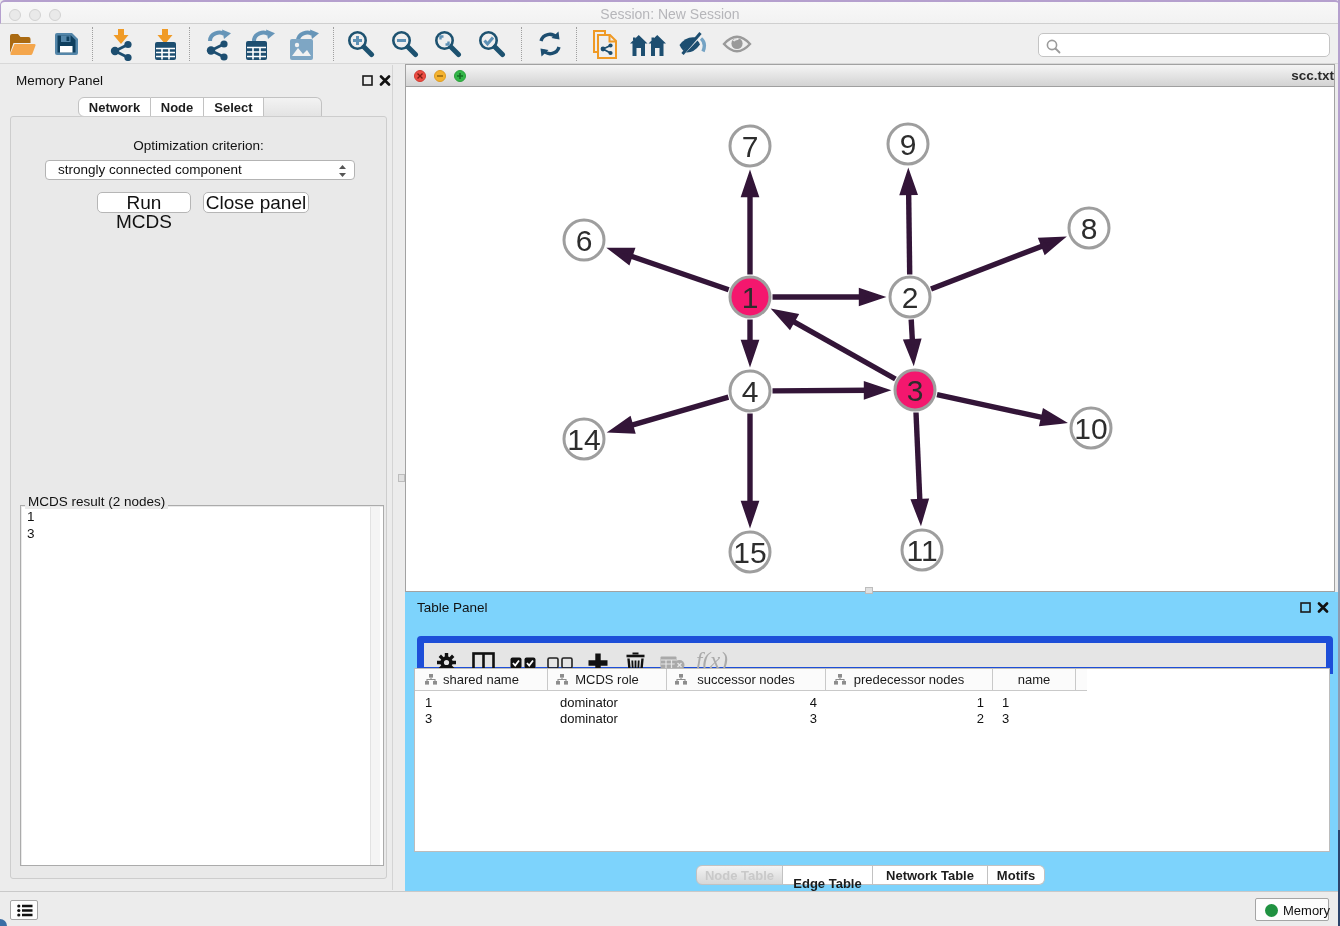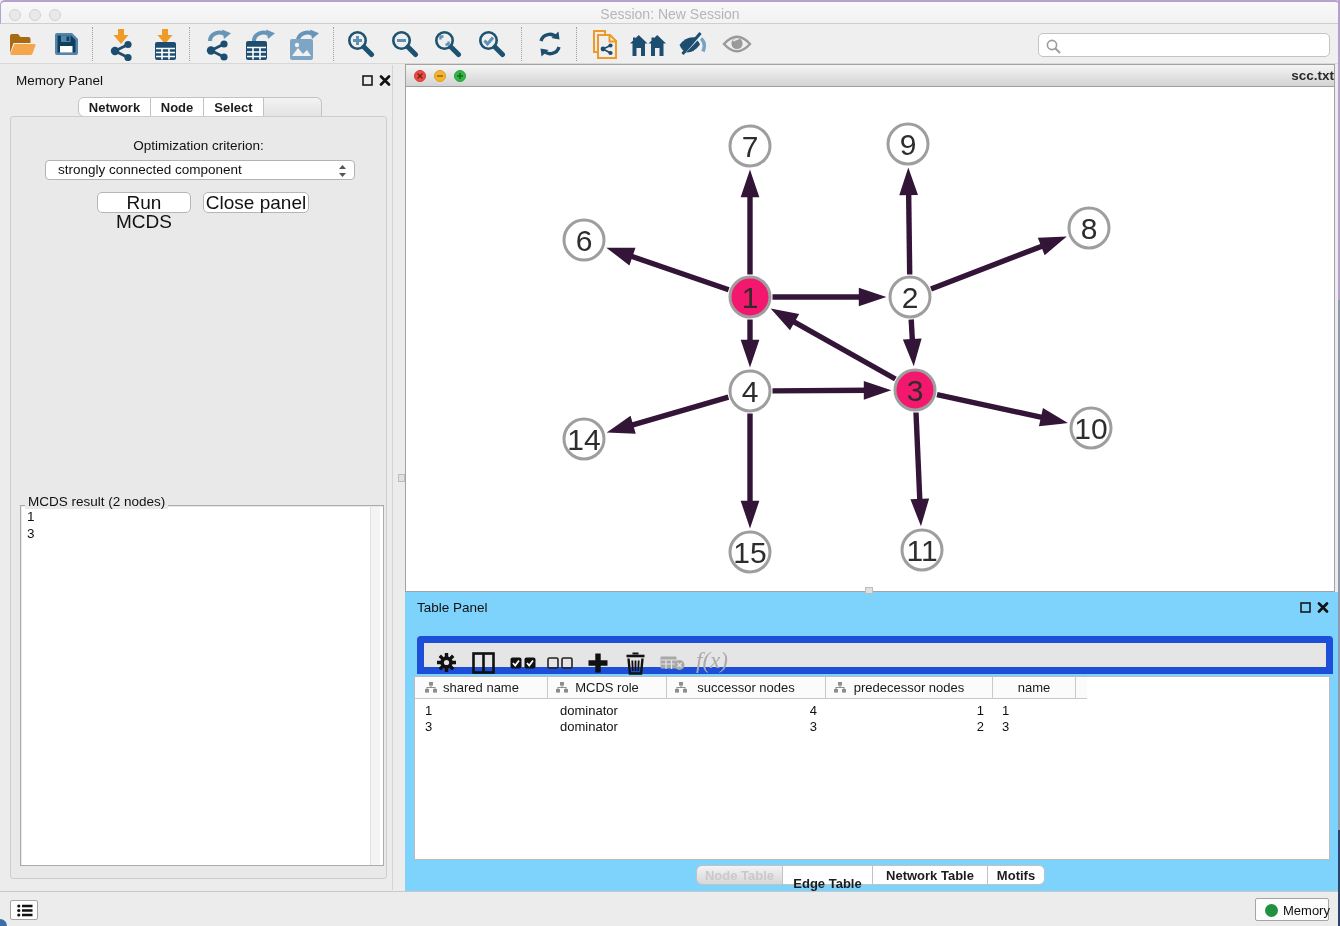--- a/index.html
+++ b/index.html
@@ -52,21 +52,21 @@
   #net-titlebar { position:absolute; left:0; top:0; width:928px; height:22px;
     background:linear-gradient(#f5f5f5,#d3d3d3); border-bottom:1px solid #9f9f9f; }
   #net-title { position:absolute; top:3px; width:100%; text-align:right; font-size:13.5px;
     font-weight:700; color:#2a2a2a; }
   .mac { position:absolute; top:5px; width:12px; height:12px; border-radius:50%; }
   
   #tpanel { position:absolute; left:405px; top:592px; width:935px; height:299px; background:#7dd3fc; }
   #tp-title { position:absolute; left:12px; top:8px; font-size:13.5px; color:#111; }
   #tp-toolbar { position:absolute; left:12px; top:36px; width:916px; height:38px;
     background:#e5e5e5; border:7px solid #1d4ed8; border-radius:4px 4px 0 0;margin-top:8px; }
-  #tp-table { position:absolute; left:9px; top:84px; width:916px; height:184px; background:#fff;
+  #tp-table { position:absolute; left:9px; top:76px; width:916px; height:184px; background:#fff;
     border:1px solid #bcbcbc; }
   .hcell { position:absolute; top:0; height:21px; border-right:1px solid #c9c9c9;
     font-size:13px; color:#1a1a1a; text-align:center; line-height:21px; }
   #thead { position:absolute; left:0; top:0; width:672px; height:22px; background:#fbfbfb;
     border-bottom:1px solid #c9c9c9; }
   .tcell { position:absolute; font-size:13px; color:#111; height:17px; line-height:17px; }
   .treeic { position:absolute; top:5px; }
   .tabbar2 { position:absolute; display:flex; }
   
   #statusbar { position:absolute; left:0; top:891px; width:1340px; height:35px;

